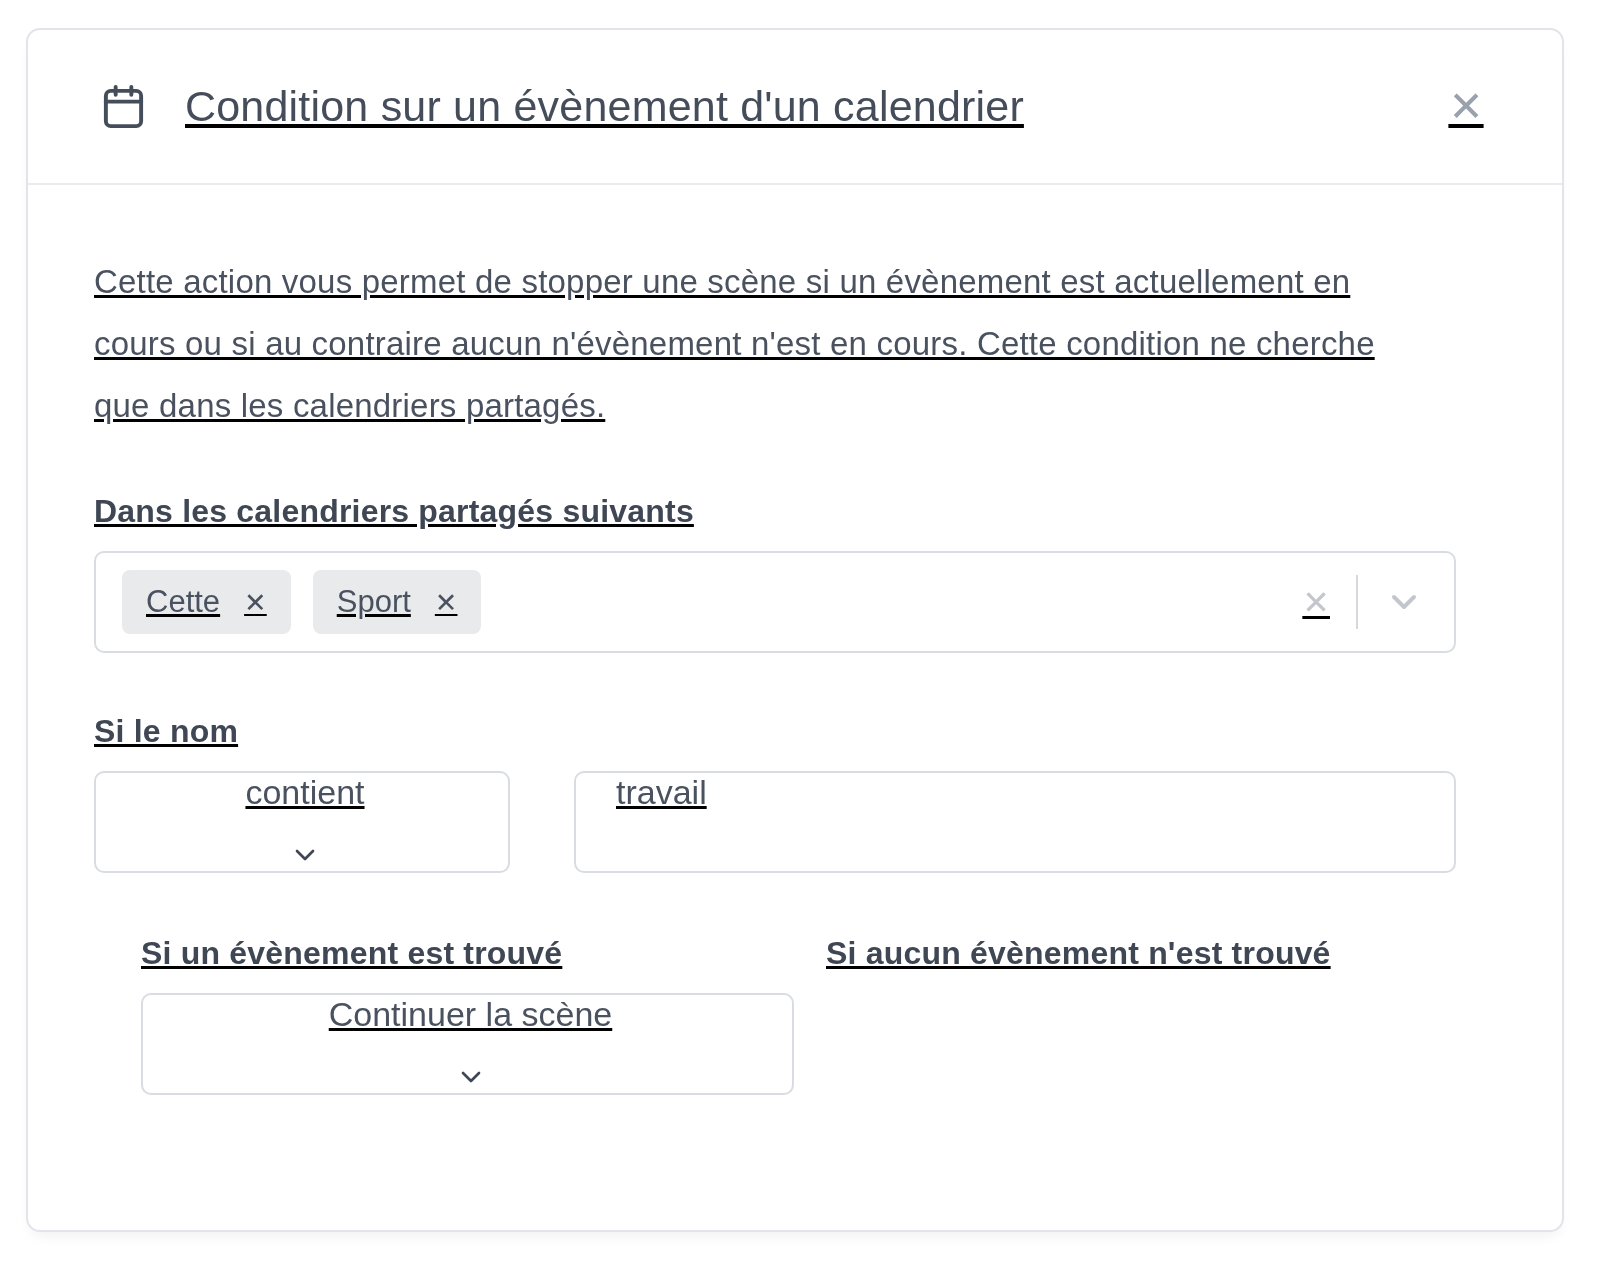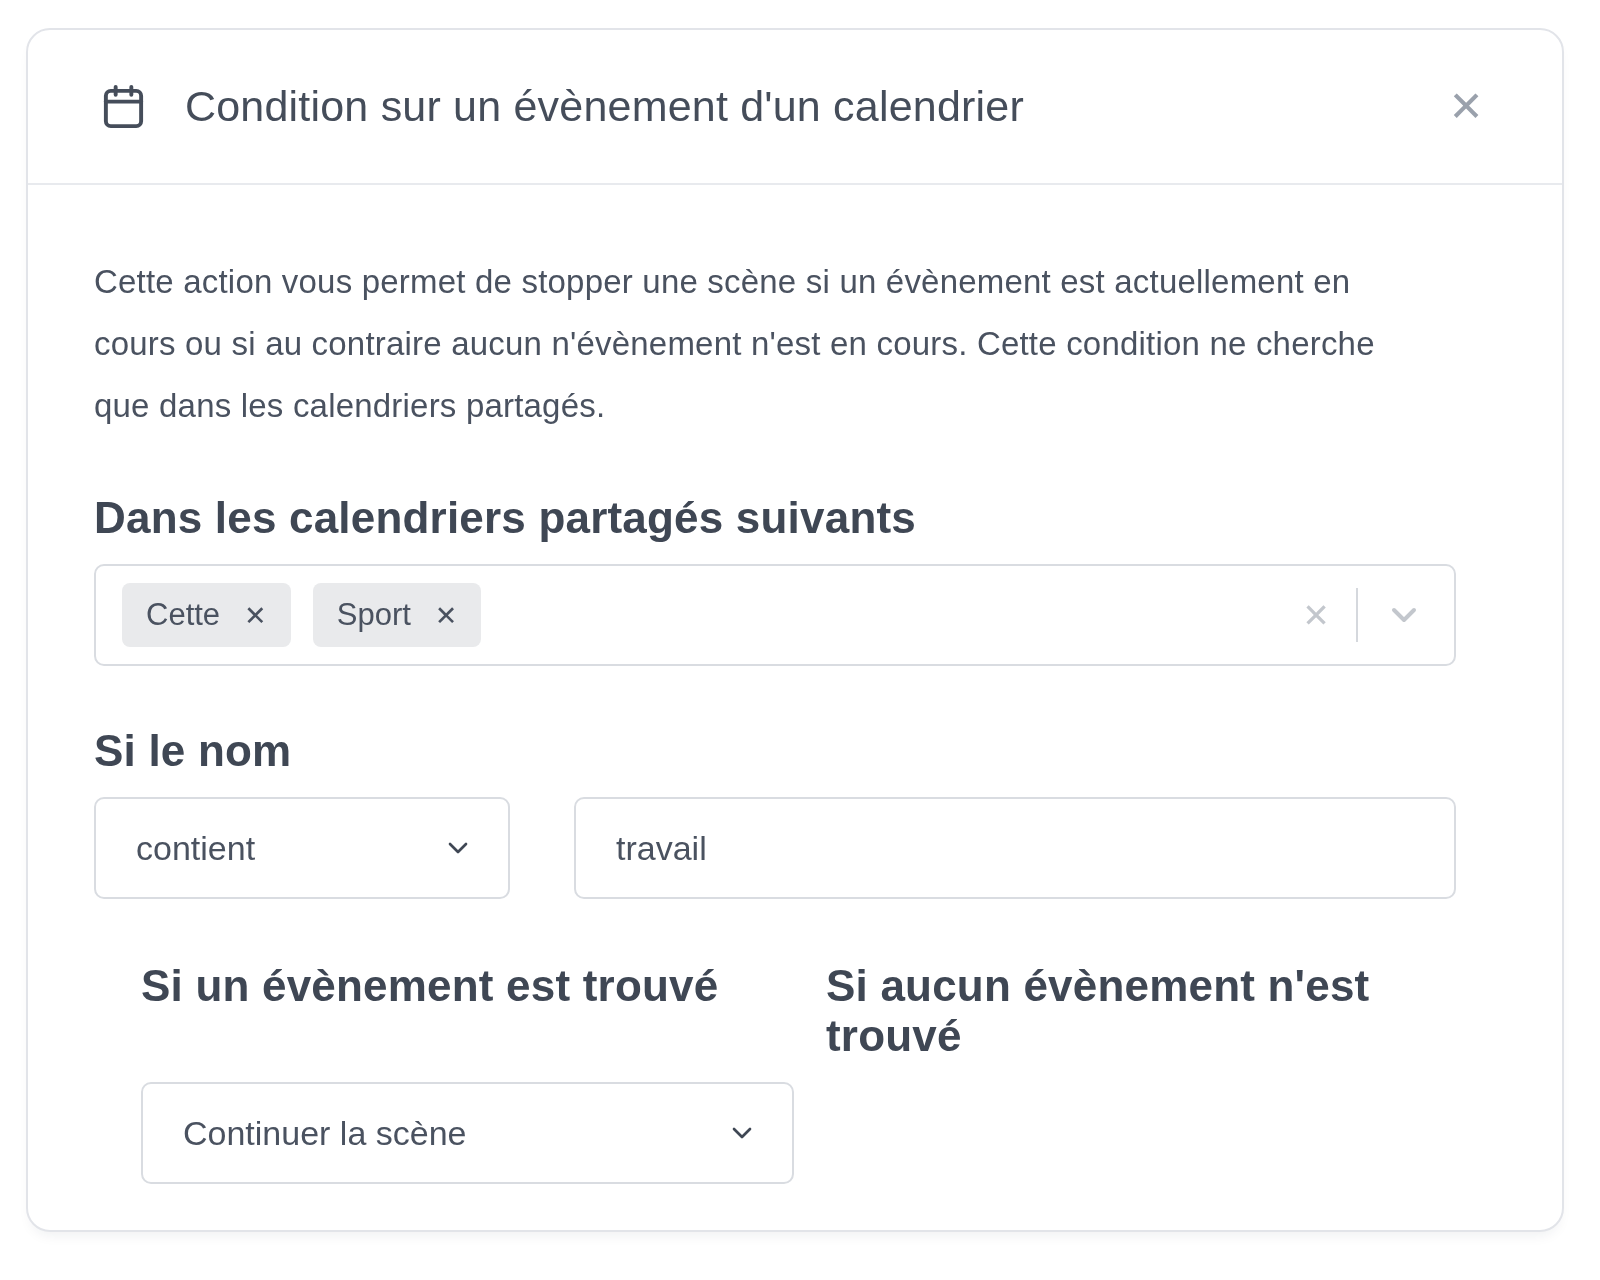--- a/index.html
+++ b/index.html
@@ -13,23 +13,24 @@
     --muted-icon:#c3c7cd;
     --select-filled-bg:#f3f5f8;
     --close-icon:#9aa1ac;
   }
   *{box-sizing:border-box;margin:0;padding:0;}
   html,body{width:1600px;height:1280px;background:#ffffff;
     font-family:"Liberation Sans","DejaVu Sans",sans-serif;}
   .modal{
     position:absolute;left:26px;top:28px;width:1538px;height:1204px;
     background:#ffffff;border:2px solid var(--modal-border);
-    border-radius:24px;
+    border-radius:14px;
     box-shadow:0 8px 14px -6px rgba(30,40,60,.08);
     overflow:hidden;
+    text-decoration:underline;
   }
   .modal-header{
     height:155px;display:flex;align-items:center;
     padding:0 74px 0 72px;border-bottom:2px solid var(--divider);
   }
   .header-icon{flex:0 0 auto;width:47px;height:47px;color:var(--title-text);margin-right:38px;display:flex;}
   .header-icon svg{width:100%;height:100%;}
   .modal-title{
     flex:1 1 auto;font-size:43px;font-weight:400;color:var(--title-text);
     letter-spacing:.2px;white-space:nowrap;overflow:hidden;
@@ -39,21 +40,21 @@
     color:var(--close-icon);font-size:42px;line-height:44px;font-weight:300;
     cursor:pointer;display:flex;align-items:center;justify-content:center;
     font-family:"DejaVu Sans",sans-serif;
   }
   .modal-body{padding:66px 106px 0 66px;}
   .description{
     font-size:33px;line-height:62px;color:var(--body-text);
     max-width:1320px;letter-spacing:.2px;
   }
   .field-label{
-    font-size:44px;font-weight:700;color:var(--label-text);letter-spacing:.2px;
+    font-size:32px;font-weight:700;color:var(--label-text);letter-spacing:.2px;
   }
   .lbl-calendars{margin-top:56px;}
   .lbl-name{margin-top:60px;}
   .multiselect{
     margin-top:21px;height:102px;border:2px solid var(--input-border);
     border-radius:10px;display:flex;align-items:center;padding:0 30px 0 26px;
     background:#fff;cursor:pointer;
   }
   .tags{display:flex;gap:22px;}
   .tag{
@@ -72,21 +73,21 @@
     font-size:33px;font-weight:700;cursor:pointer;line-height:1;
     font-family:"DejaVu Sans",sans-serif;padding:0;
   }
   .ms-divider{width:2px;height:54px;background:#d5d8dd;}
   .ms-chevron{display:flex;color:var(--muted-icon);cursor:pointer;}
   .ms-chevron svg{width:40px;height:40px;}
   .row-name{display:flex;gap:64px;margin-top:21px;}
   .control{
     height:102px;border:2px solid var(--input-border);border-radius:10px;
     background:#fff;display:flex;align-items:center;
-    font-size:34px;color:var(--body-text);padding:0 34px 0 40px;
+    font-size:34px;color:var(--body-text);padding:0 34px 0 40px;flex-direction:column;
   }
   .select{justify-content:space-between;cursor:pointer;}
   .select .chev{display:flex;color:var(--label-text);}
   .select .chev svg{width:32px;height:32px;}
   .sel-operator{width:416px;flex:0 0 auto;}
   .txt-input{flex:1 1 auto;}
   .txt-input input{
     width:100%;border:none;outline:none;background:transparent;
     font-family:inherit;font-size:34px;color:var(--body-text);
   }

